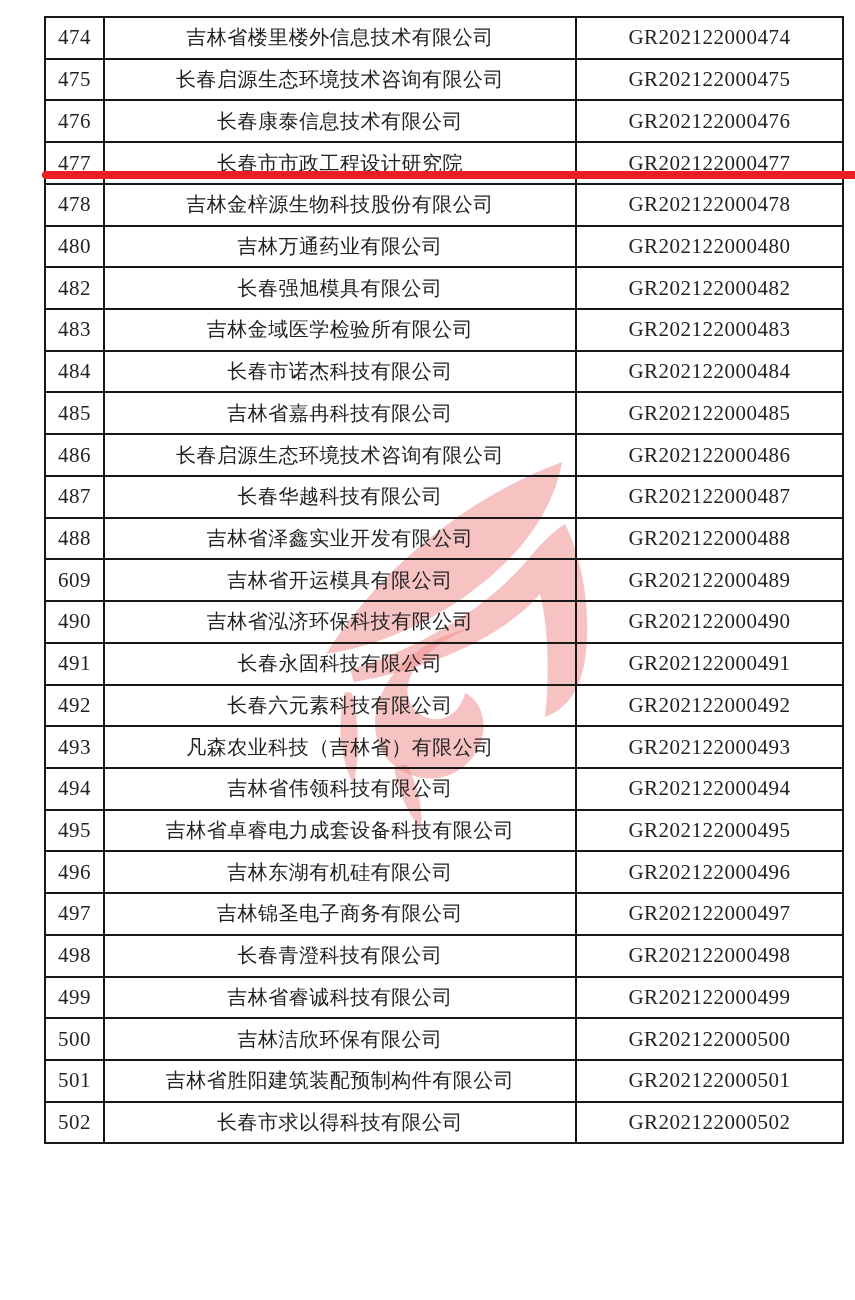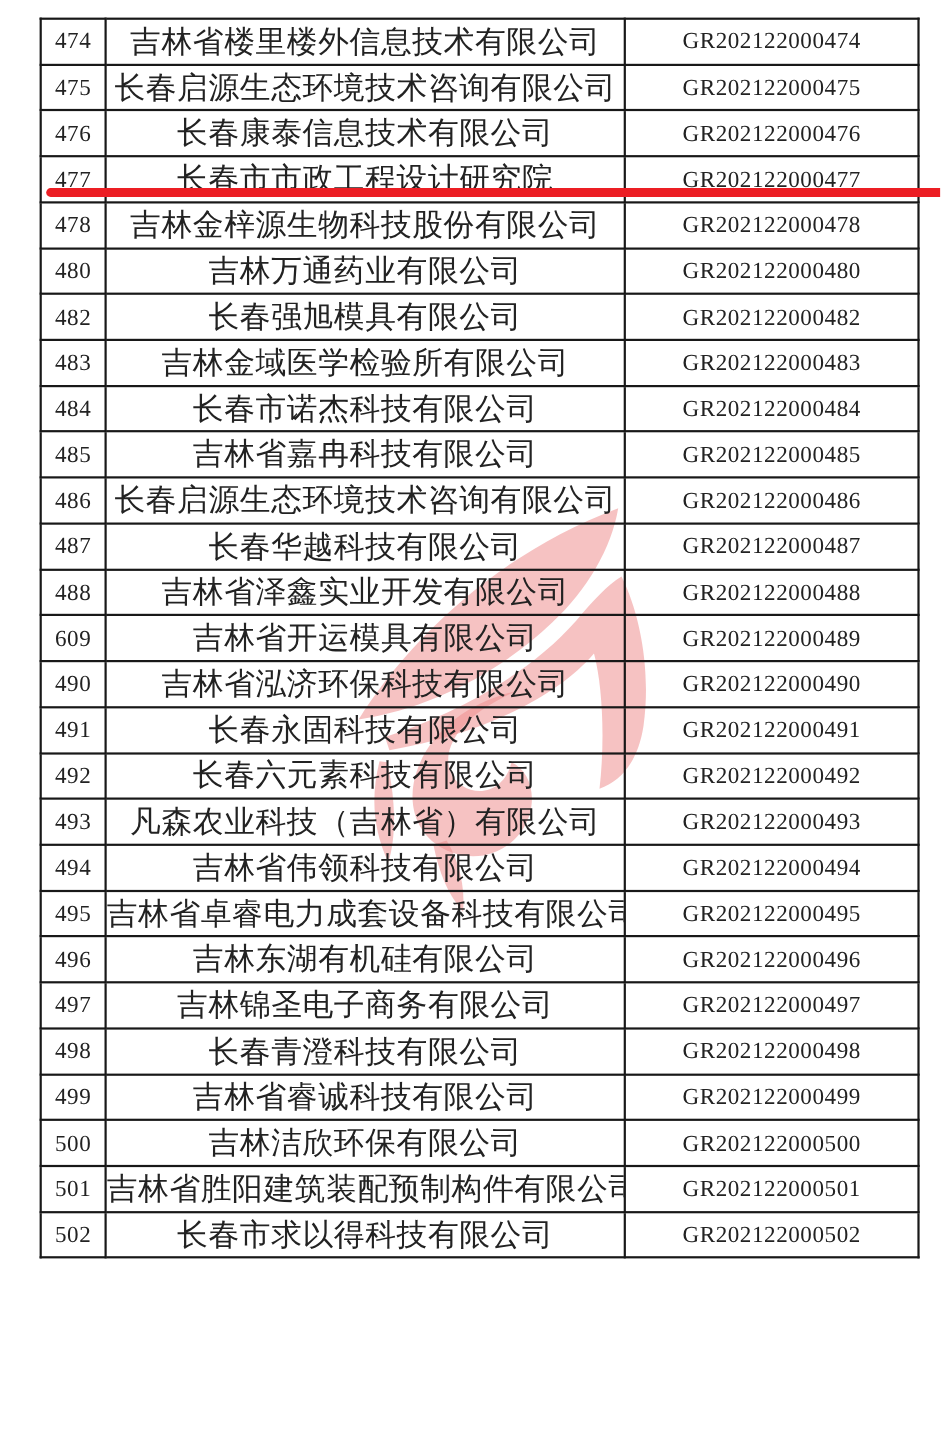--- a/index.html
+++ b/index.html
@@ -15,21 +15,21 @@
     position: absolute;
     left: 318px;
     top: 452px;
     width: 292px;
     height: 388px;
     z-index: 0;
     pointer-events: none;
   }
   .doc-table {
     position: absolute;
-    left: 36px;
+    left: 44px;
     top: 16px;
     width: 798px;
     z-index: 1;
     border-collapse: collapse;
     table-layout: fixed;
     background: transparent;
   }
   .doc-table td {
     border: 2px solid #181818;
     padding: 0;
@@ -38,21 +38,21 @@
     color: #222222;
     background: transparent;
     overflow: hidden;
     white-space: nowrap;
   }
   .doc-table tr { height: 41.73px; }
   .col-no   { width: 59px; }
   .col-name { width: 472px; }
   .col-code { width: 267px; }
   .cell-no   { font-size: 21px; letter-spacing: 0.5px; }
-  .cell-name { font-size: 28px; letter-spacing: 0.5px; }
+  .cell-name { font-size: 20px; letter-spacing: 0.5px; }
   .cell-code { font-size: 21px; letter-spacing: 0.5px; margin-top: 16px; }
   .highlight-underline {
     position: absolute;
     left: 42px;
     top: 171px;
     width: 813px;
     height: 8px;
     border-radius: 4px 0 0 4px;
     z-index: 2;
   }

